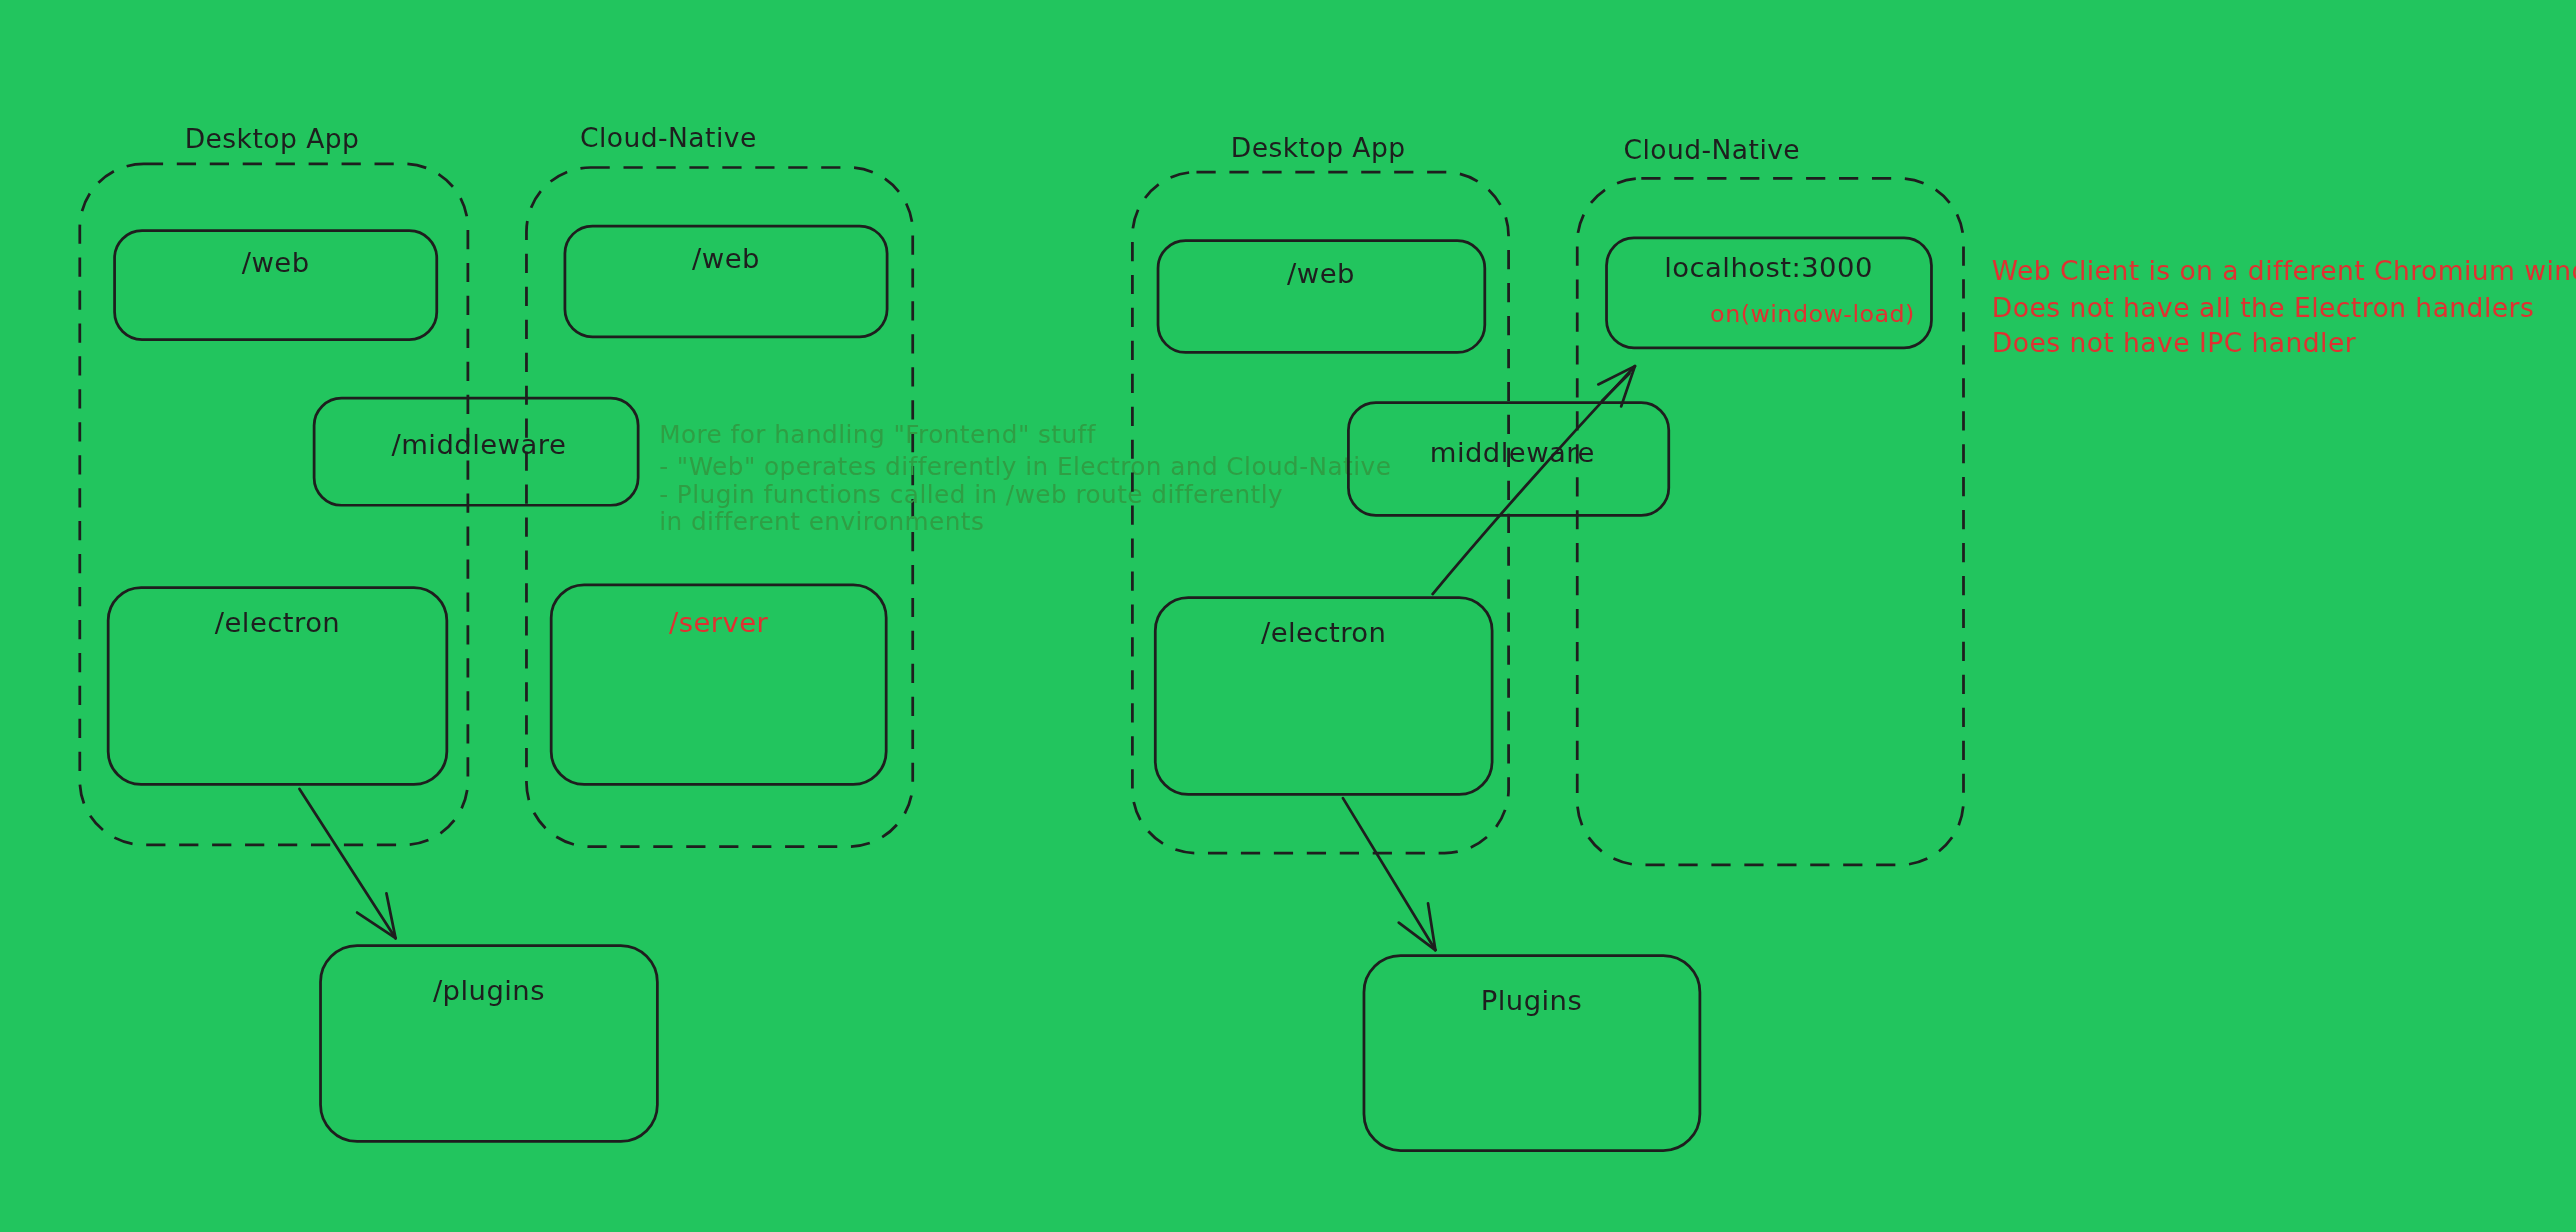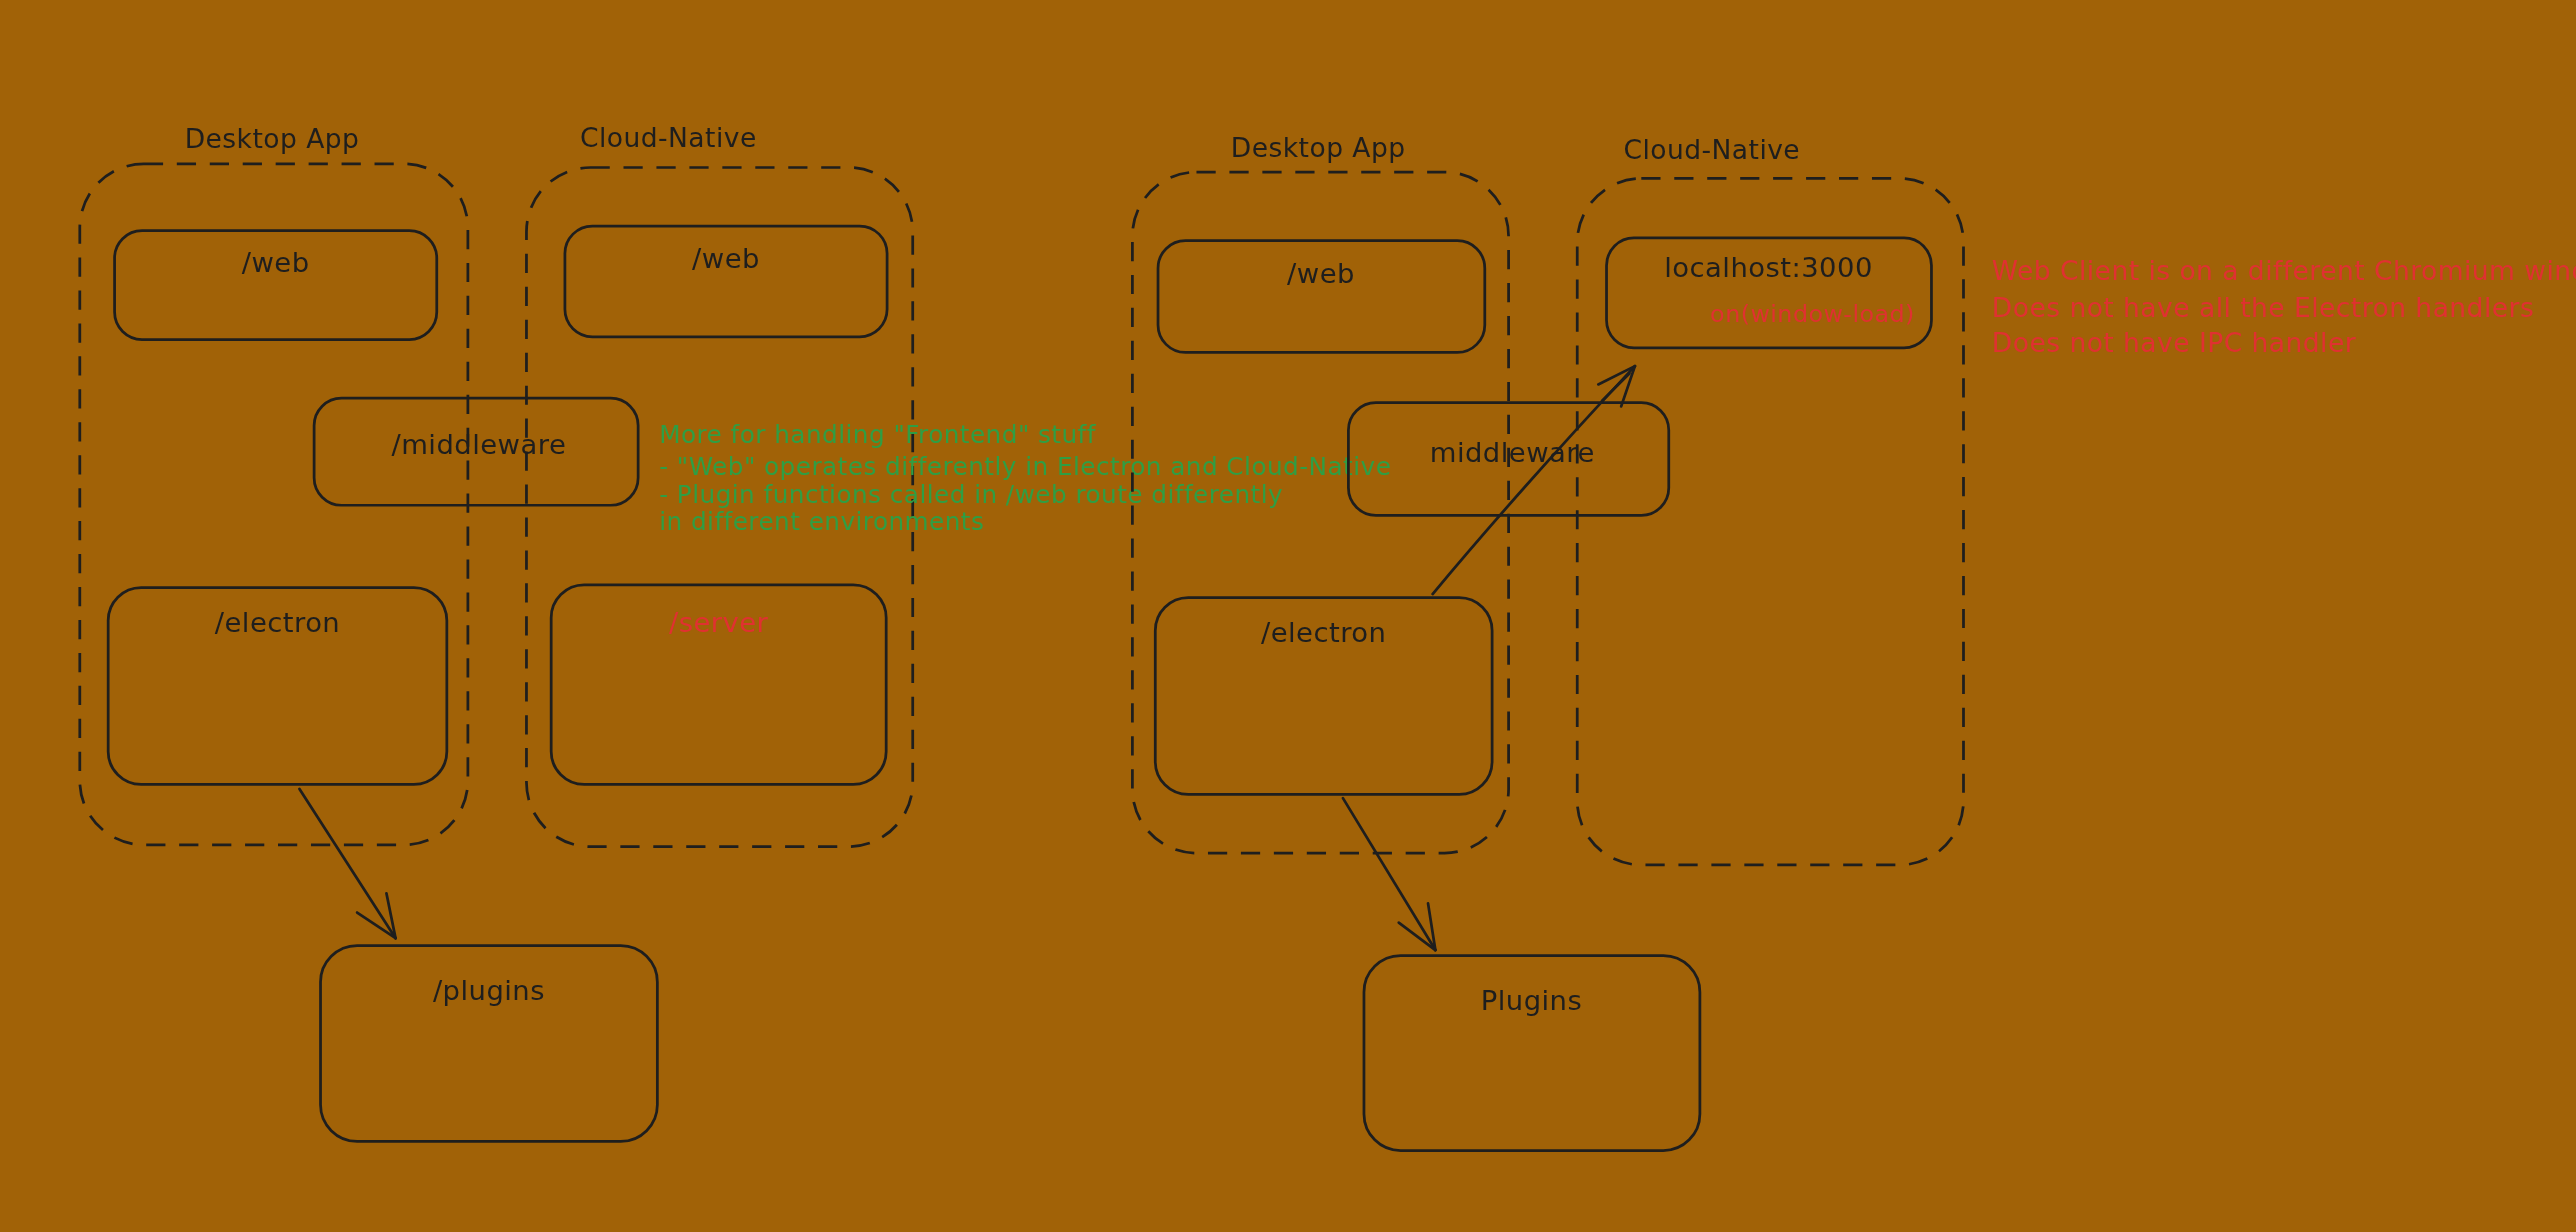--- a/index.html
+++ b/index.html
@@ -3,21 +3,21 @@
 <meta charset="utf-8">
 <style>
   html, body {
     margin: 0;
     padding: 0;
     background: #ffffff;
   }
   .canvas-wrap {
     width: 2576px;
     height: 1232px;
-    background: #a16207;
+    background: #22c55e;
     position: relative;
   }
   svg text {
     font-family: "DejaVu Sans", "Liberation Sans", sans-serif;
     fill: #1e1e1e;
     letter-spacing: 0.5px;
   }
   .shape {
     fill: none;
     stroke: #1e1e1e;

